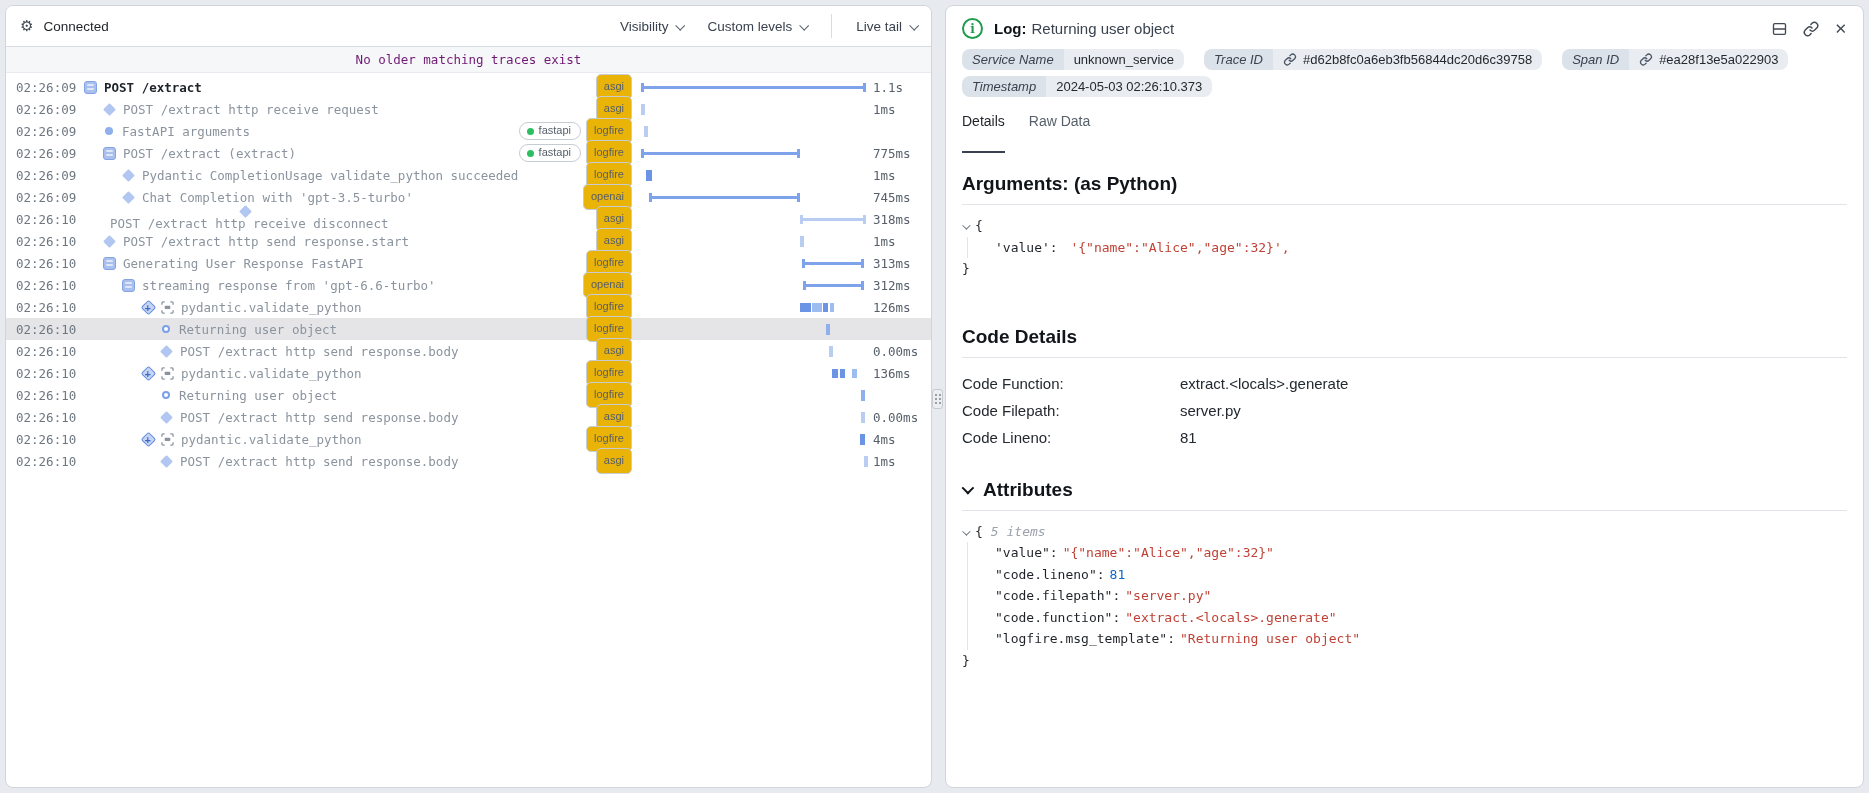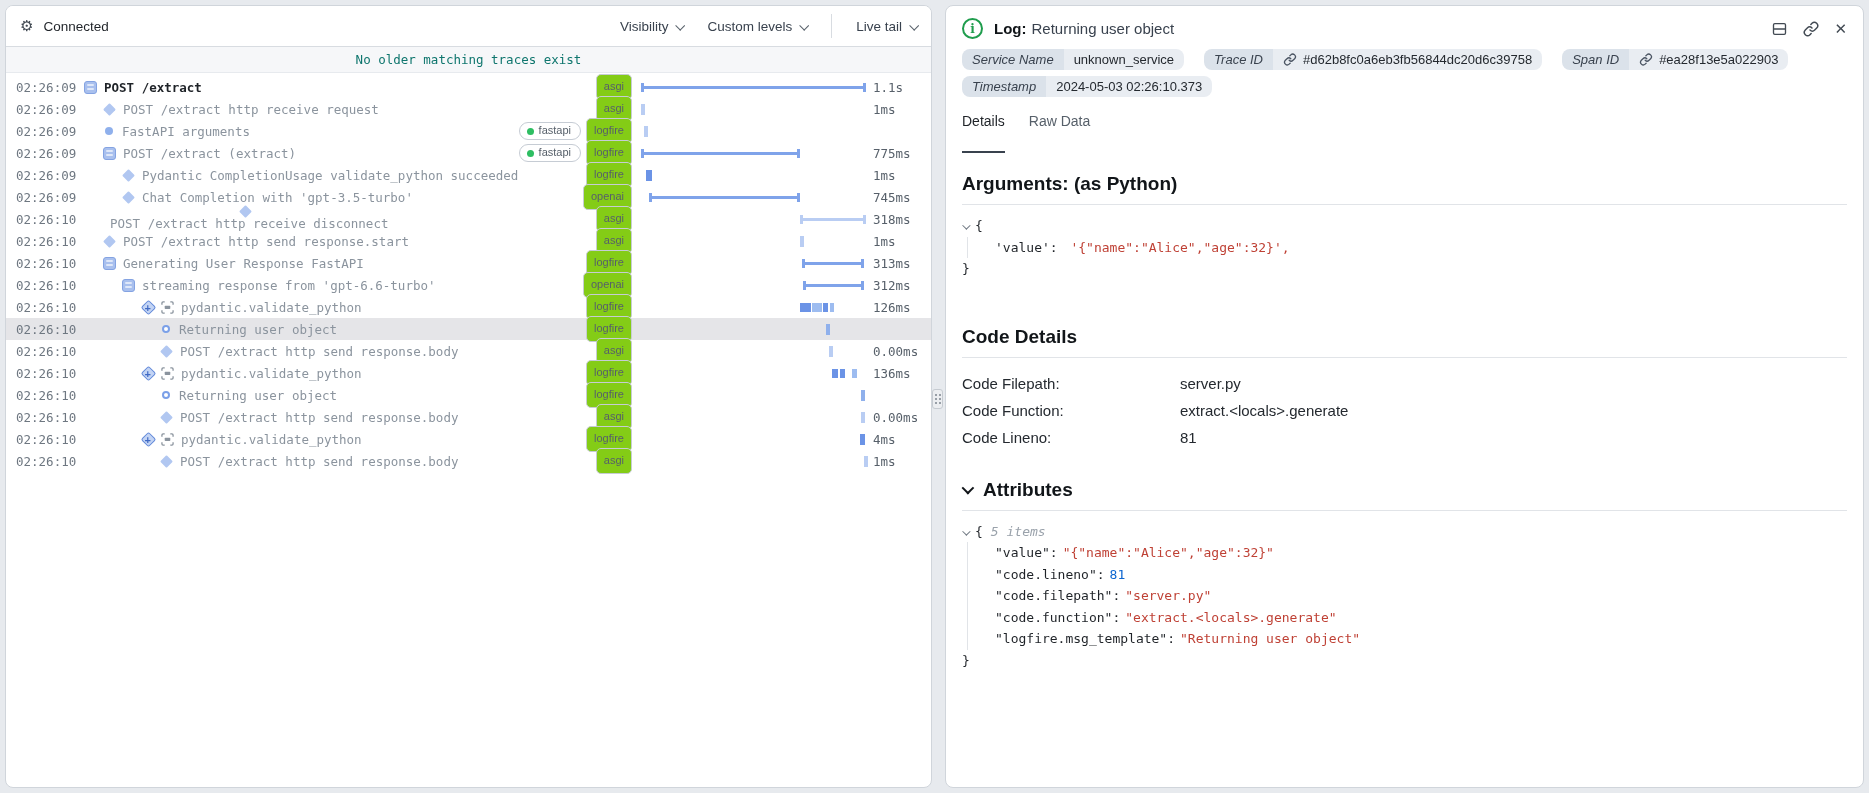--- a/index.html
+++ b/index.html
@@ -13,42 +13,42 @@
   
   .toolbar { height:41px; display:flex; align-items:center; padding:0 14px; border-bottom:1px solid #d8dce1; background:#fff; flex:0 0 auto; }
   .gear { font-size:15px; color:#424a53; margin-right:10px; }
   .conn-label { font-size:13.5px; color:#1f2328; }
   .tb-right { margin-left:auto; display:flex; align-items:center; gap:24px; }
   .tb-item { font-size:13.5px; color:#39424e; display:flex; align-items:center; cursor:pointer; }
   .chev { width:7px; height:7px; border-right:1.5px solid #57606a; border-bottom:1.5px solid #57606a; transform:rotate(45deg) translateY(-1px); display:inline-block; margin-left:8px; }
   .tb-divider { width:1px; height:24px; background:#d8dce1; }
 
   
-  .notice { height:26px; display:flex; align-items:center; justify-content:center; background:#f6f7f9; border-bottom:1px solid #e7eaee; font-family:"DejaVu Sans Mono", monospace; font-size:12.5px; color:#0f766e; flex:0 0 auto; }
+  .notice { height:26px; display:flex; align-items:center; justify-content:center; background:#f6f7f9; border-bottom:1px solid #e7eaee; font-family:"DejaVu Sans Mono", monospace; font-size:12.5px; color:#701a75; flex:0 0 auto; }
 
   
   .rows { padding-top:3px; }
   .trow { height:22px; display:flex; align-items:center; padding-left:10px; cursor:pointer; }
   .trow.selected { background:#e5e5e8; }
   .trow .t { width:64px; flex:0 0 auto; font-family:"DejaVu Sans Mono", monospace; font-size:12.5px; color:#6e7781; }
   .tree { display:flex; align-items:center; min-width:0; }
   .iconbox { display:inline-flex; align-items:center; flex:0 0 auto; }
   .lbl { font-family:"DejaVu Sans Mono", monospace; font-size:12.5px; color:#8b949e; margin-left:7px; white-space:nowrap; }
   .trow.bold .lbl { color:#1f2328; font-weight:bold; }
   .ic-square { width:13px; height:13px; border-radius:3px; background:#a9c0ee; border:1px solid #84a3e2; display:inline-flex; flex-direction:column; justify-content:center; gap:2px; padding:0 2px; }
   .ic-square i { display:block; height:2px; border-radius:1px; background:#dfe8f9; }
   .ic-diamond { width:9px; height:9px; background:#b1c7f1; transform:rotate(45deg); border-radius:1px; margin:0 2px; }
   .ic-dot { width:8px; height:8px; border-radius:50%; background:#8fb0ec; margin:0 2px; }
   .ic-dot.ring { background:#fff; border:2.5px solid #7ba0e8; }
   .ic-dplus { width:11px; height:11px; background:#c3d4f4; border:1.5px solid #5f87d8; transform:rotate(45deg); border-radius:2px; display:inline-flex; align-items:center; justify-content:center; margin:0 2px; }
   .ic-dplus b { transform:rotate(-45deg); font-weight:bold; font-size:10px; color:#3f69c4; line-height:1; font-family:"DejaVu Sans Mono", monospace; }
   .ic-brackets { margin-left:5px; flex:0 0 auto; }
 
   .tags { margin-left:auto; display:flex; align-items:center; gap:5px; padding-right:8px; flex:0 0 auto; }
-  .tag { font-size:11px; color:#57606a; border:1px solid #c6ccd4; background:#84cc16; border-radius:5px; padding:5px 7px; line-height:1.25; }
+  .tag { font-size:11px; color:#57606a; border:1px solid #c6ccd4; background:#eab308; border-radius:5px; padding:5px 7px; line-height:1.25; }
   .tag.fastapi { background:#fff; border-radius:999px; display:flex; align-items:center; gap:5px; padding:1.5px 9px 1.5px 7px; }
   .tag .gdot { width:7px; height:7px; border-radius:50%; background:#2ebe62; display:inline-block; }
 
   .track { width:227px; flex:0 0 auto; position:relative; height:22px; margin-right:6px; }
   .bar { position:absolute; top:10px; height:3px; background:#7fa3ea; }
   .bar::before,.bar::after { content:""; position:absolute; top:-3px; width:3px; height:9px; background:inherit; }
   .bar::before { left:0; } .bar::after { right:0; }
   .bar.l { background:#b9cdf3; }
   .tick { position:absolute; top:6px; height:11px; width:4px; background:#8fb0ec; }
   .tick.l { background:#b9cdf3; } .tick.d { background:#6b93e6; }
@@ -521,26 +521,26 @@
     <div class="codeblk">
       <div><i class="cchev"></i><span>{</span></div>
       <div class="ind"><span class="jkey">'value':</span> <span class="str">'{"name":"Alice","age":32}',</span></div>
       <div class="cb">}</div>
     </div>
 
     <div class="sect-h">Code Details</div>
     <div class="hr"></div>
     <div class="cdrows" id="cdrows">
         <div class="cdrow">
+          <span class="cdl">Code Function:</span>
+          <span>extract.&lt;locals&gt;.generate</span>
+        </div>
+        <div class="cdrow">
           <span class="cdl">Code Filepath:</span>
           <span>server.py</span>
-        </div>
-        <div class="cdrow">
-          <span class="cdl">Code Function:</span>
-          <span>extract.&lt;locals&gt;.generate</span>
         </div>
         <div class="cdrow">
           <span class="cdl">Code Lineno:</span>
           <span>81</span>
         </div>
       </div>
 
     <div class="sect-h">
         <i class="bigchev"></i>
         <span>Attributes</span>

